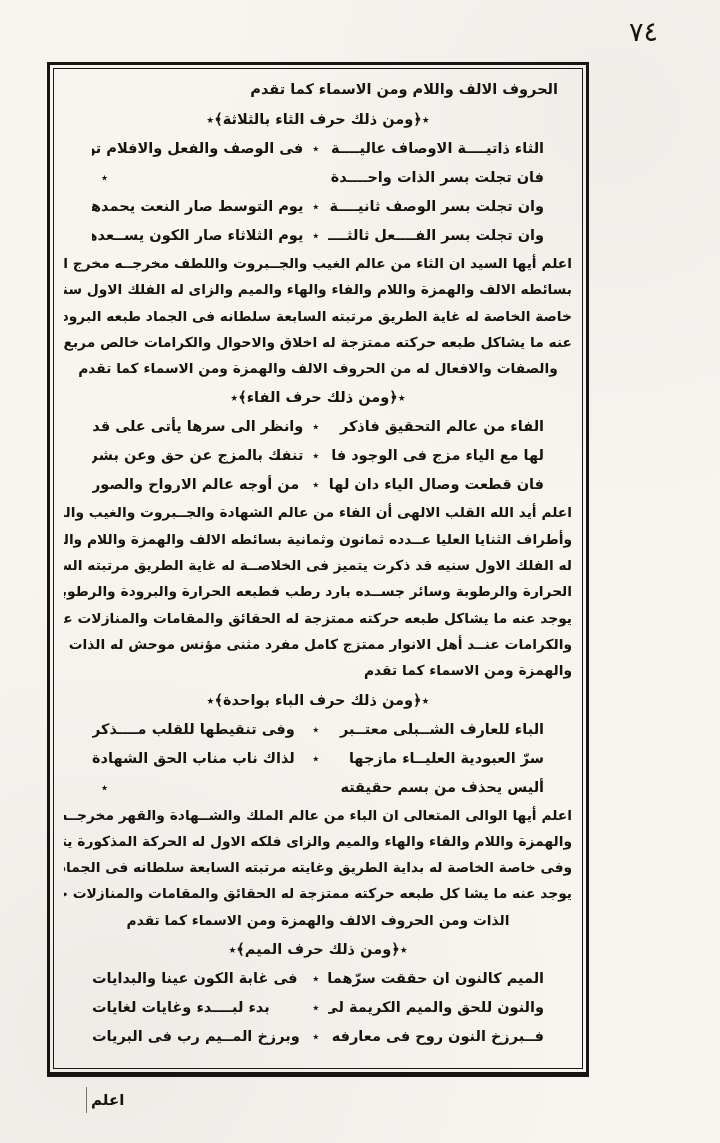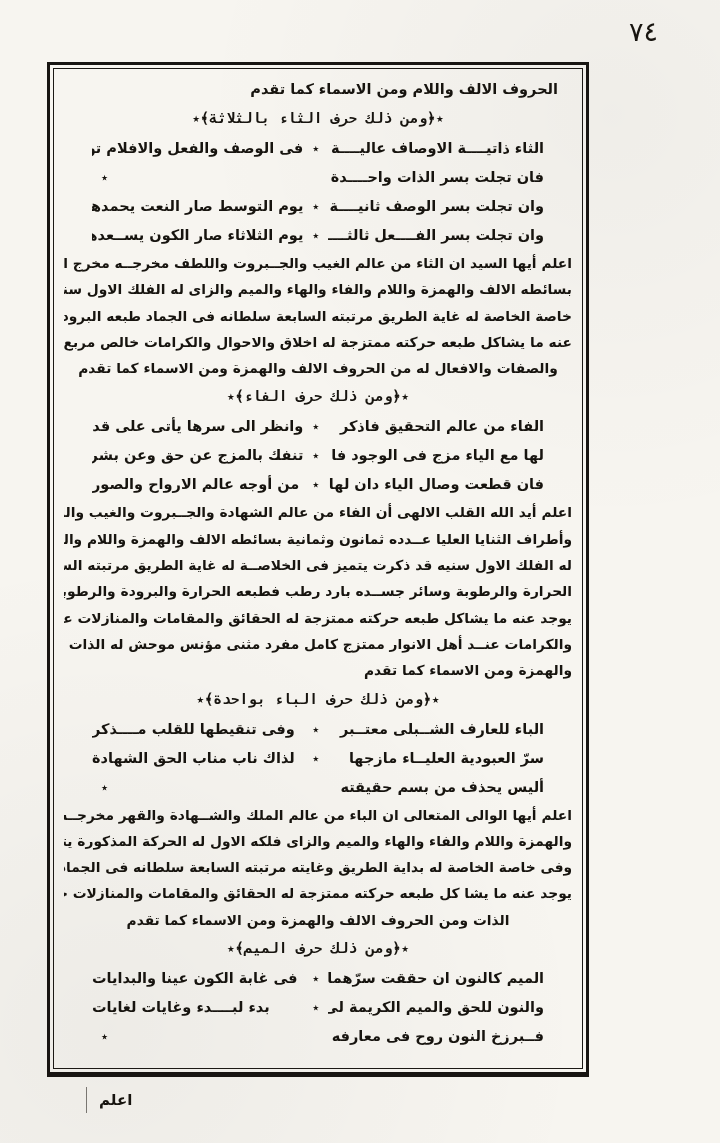--- a/index.html
+++ b/index.html
@@ -31,42 +31,42 @@
     position:absolute;inset:3px;border:1.5px solid #1c1915;
     padding:7px 10px 4px 10px;overflow:hidden;
     direction:rtl;box-sizing:border-box;
   }
   .opening-line{
     font-size:14.5px;font-weight:bold;line-height:27px;
     text-align:right;padding-right:14px;
   }
   .section-header{
     text-align:center;font-size:14.5px;font-weight:bold;
-    line-height:24px;margin:4px 0 3px 0;font-family:Liberation Mono, monospace;
+    line-height:24px;margin:4px 0 3px 0;
   }
   .verse{
     display:flex;align-items:baseline;
     width:89%;margin:0 auto;
     font-size:14.5px;font-weight:bold;line-height:29px;
   }
   .hemi-a{flex:1.02;text-align:right;white-space:nowrap;overflow:hidden;}
   .hemi-b{flex:1;text-align:left;white-space:nowrap;overflow:hidden;}
   .star{flex:0 0 auto;margin:0 9px;font-size:13px;}
   .prose-line{
     font-size:13.8px;font-weight:bold;line-height:26.3px;
     text-align:justify;text-align-last:justify;
     white-space:nowrap;overflow:hidden;
   }
   .prose-line.lastline-center{text-align-last:center;}
   .prose-line.lastline-right{text-align-last:right;}
   .catchword{
     position:absolute;left:86px;top:1087px;
     font-size:15px;font-weight:bold;direction:rtl;
     border-left:1px solid rgba(23,20,15,.55);
-    padding-left:12px;line-height:26px;
+    padding-left:4px;line-height:26px;
   }
 </style>
 </head>
 <body>
 
 <div class="page-number">٧٤</div>
 
 <div class="frame-outer">
   <div class="frame-inner">
 
@@ -157,18 +157,19 @@
       <span class="hemi-b">فى غابة الكون عينا والبدايات</span>
     </div>
     <div class="verse">
       <span class="hemi-a">والنون للحق والميم الكريمة لى</span>
       <span class="star">٭</span>
       <span class="hemi-b">بدء لبــــدء وغايات لغايات</span>
     </div>
     <div class="verse">
       <span class="hemi-a">فــبرزخ النون روح فى معارفه</span>
       <span class="star">٭</span>
+      <span class="hemi-b">وبرزخ المــيم رب فى البريات</span>
     </div>
 
   </div>
 </div>
 
 <div class="catchword">اعلم</div>
 
 </body></html>

